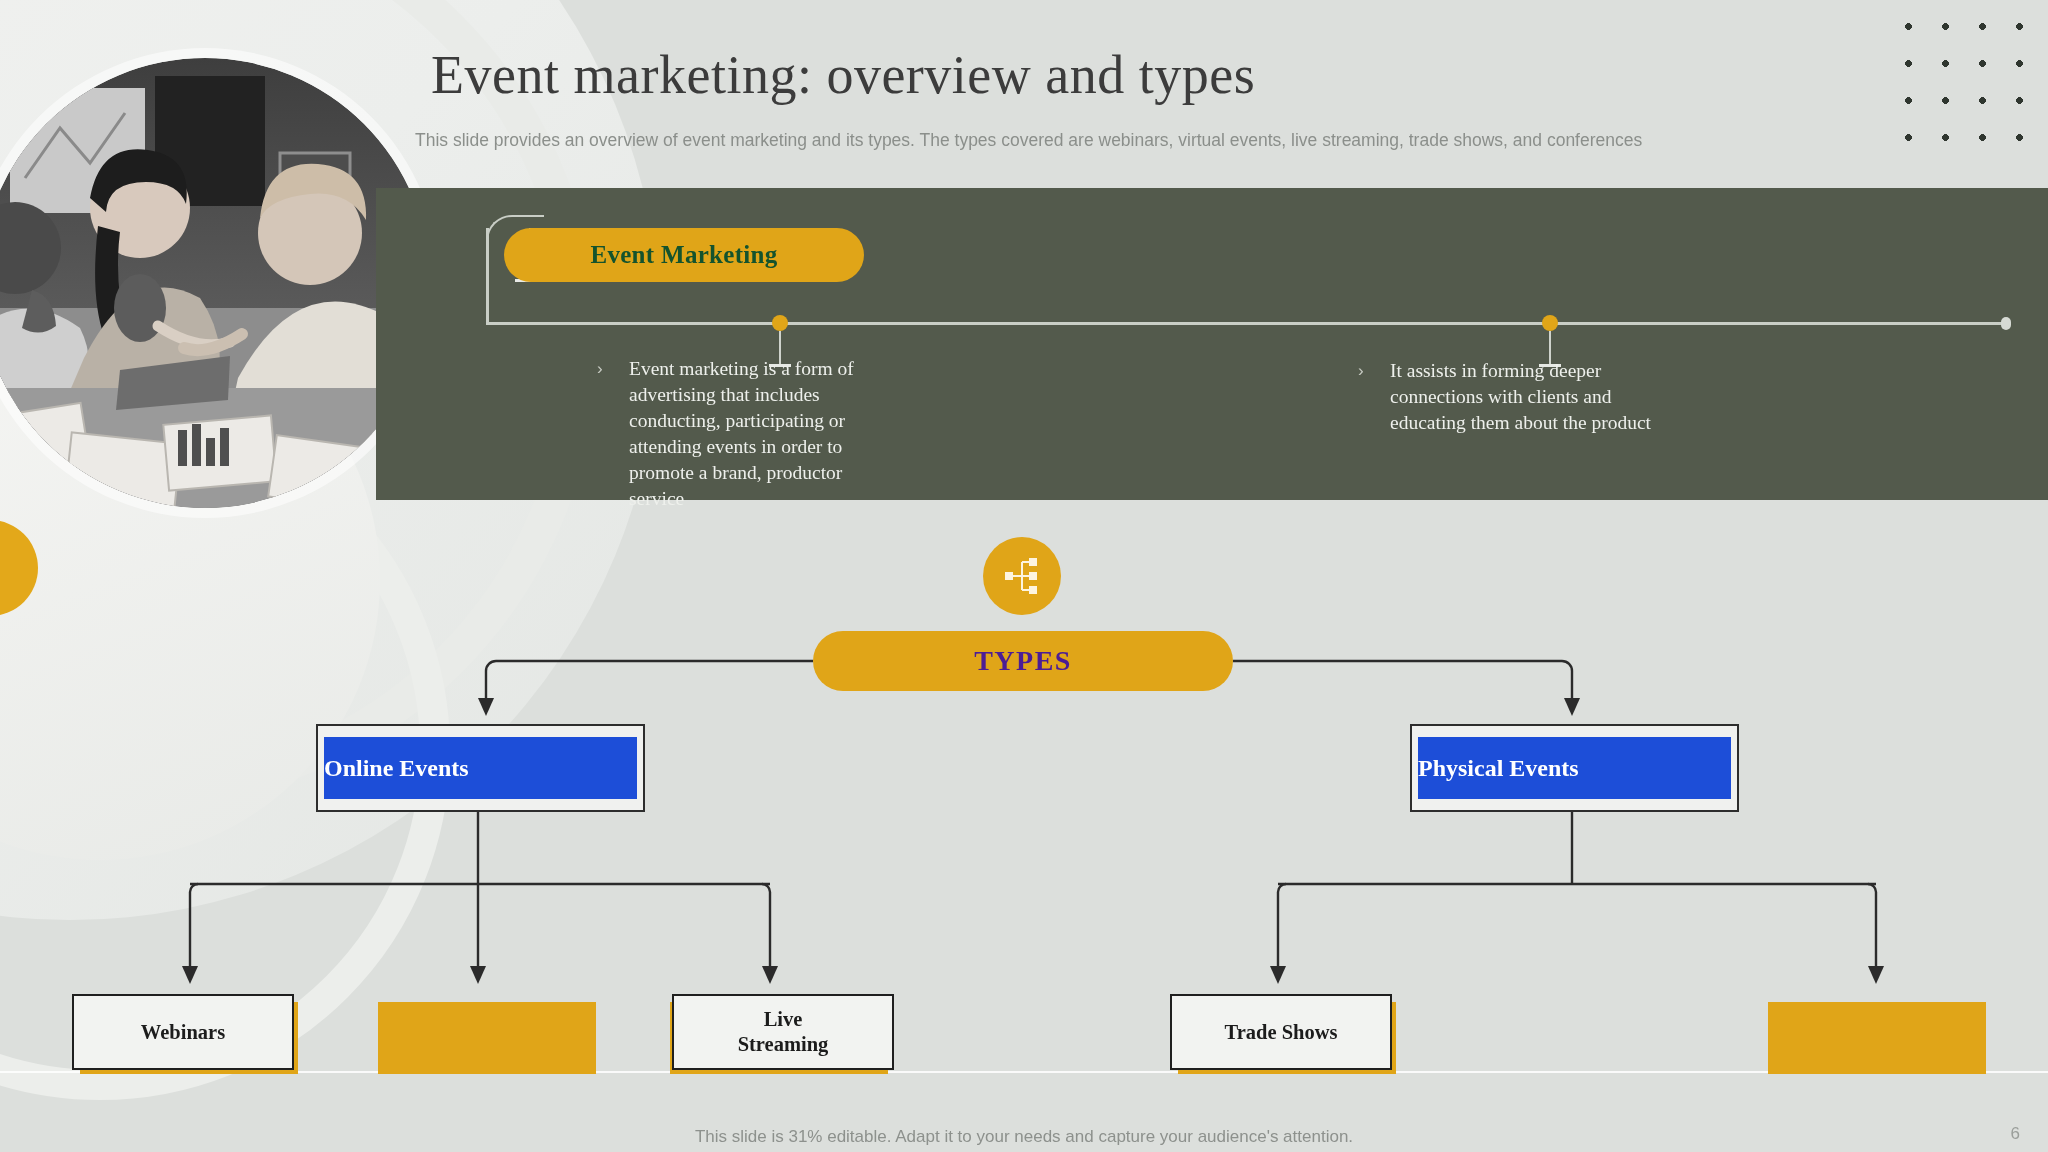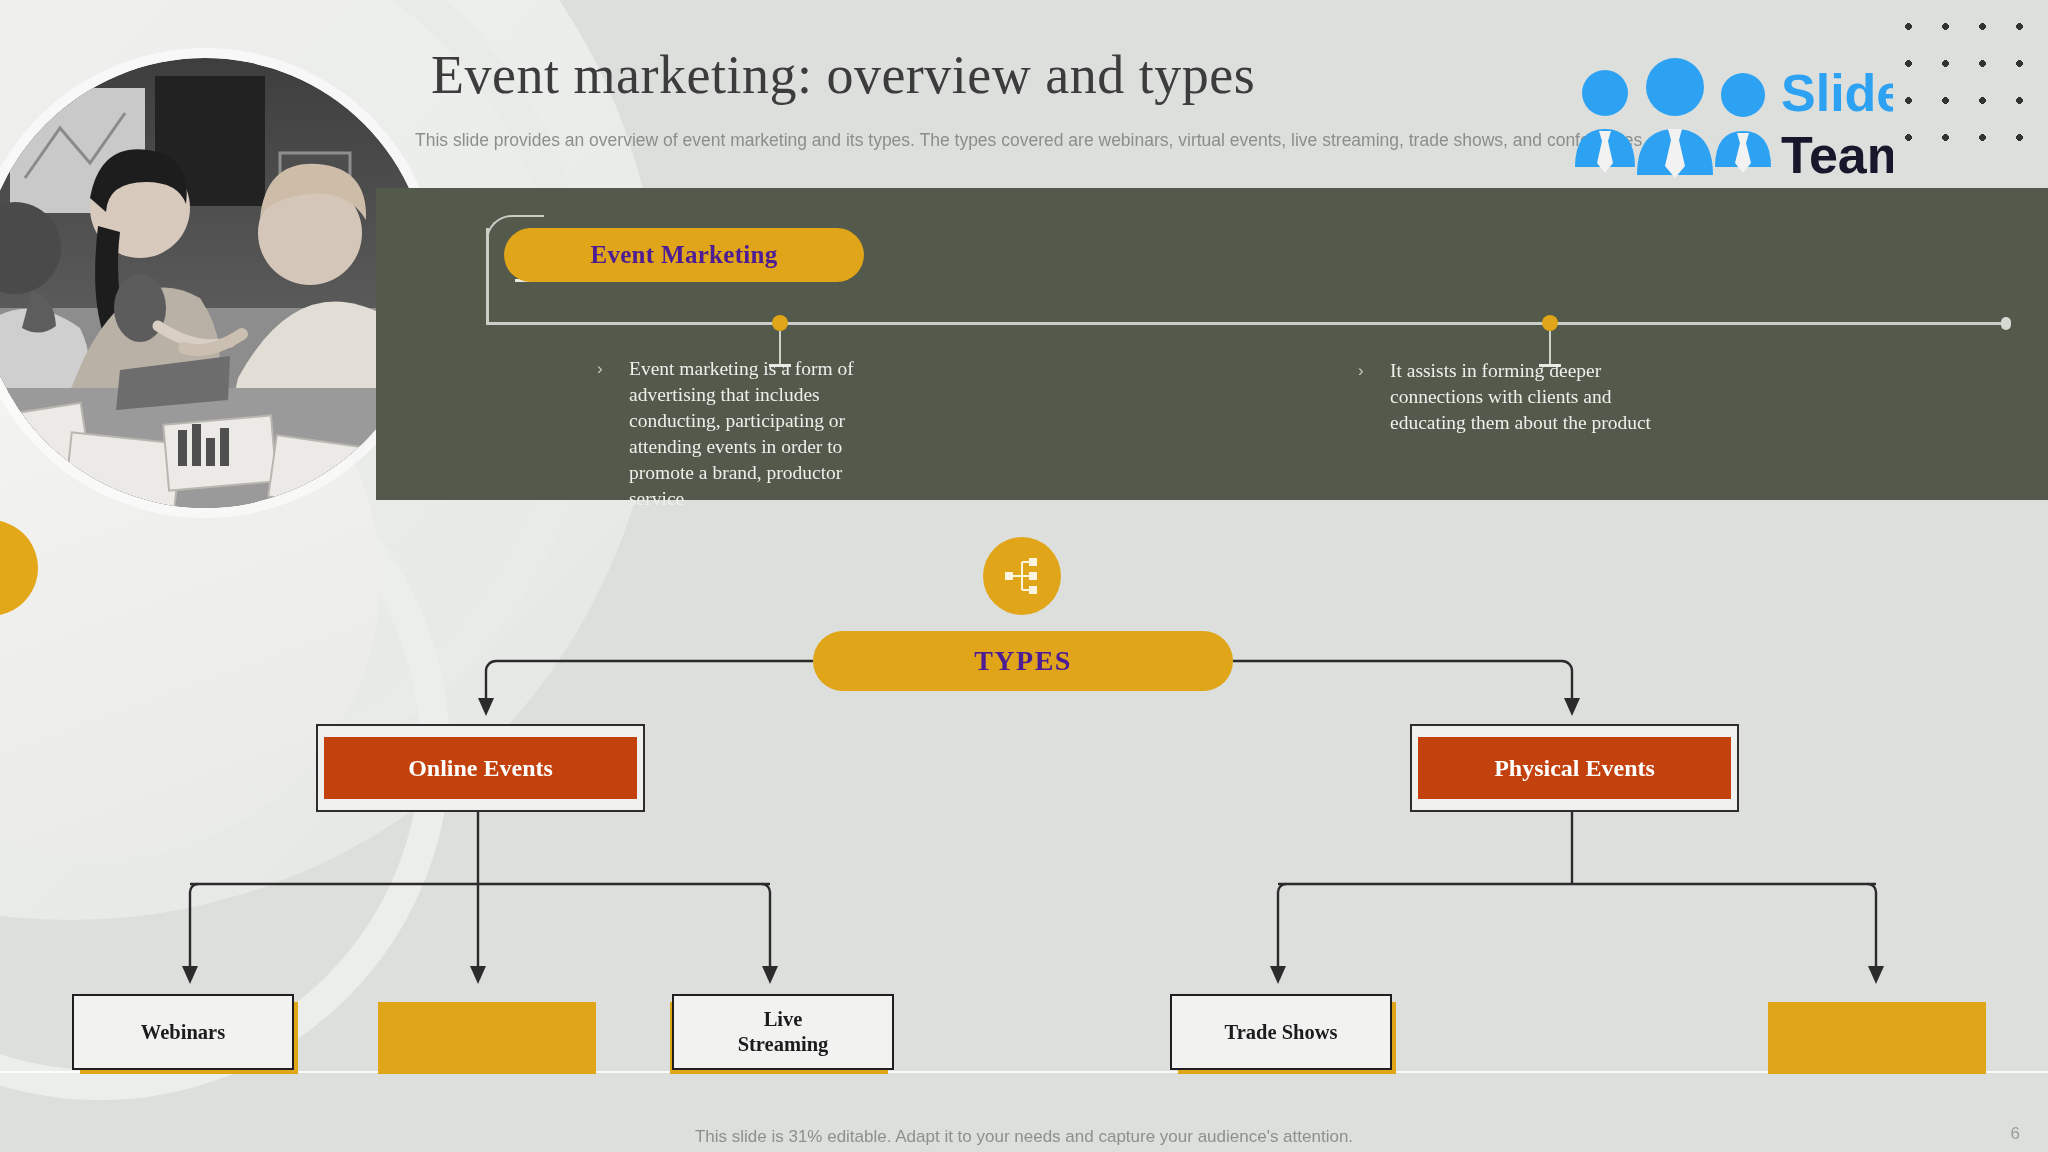--- a/index.html
+++ b/index.html
@@ -74,21 +74,21 @@
     background:#535a4c;
   }
 
   .pill-em{
     position:absolute;left:504px;top:228px;width:360px;height:54px;
     border-radius:27px;background:#e0a518;
     display:flex;align-items:center;justify-content:center;
   }
   .pill-em span{
     font-family:"Liberation Serif", serif;font-weight:bold;
-    font-size:25px;color:#4c1d95;letter-spacing:.3px;
+    font-size:25px;color:#14532d;letter-spacing:.3px;
   }
   
   .pill-hook{
     position:absolute;left:486px;top:215px;width:56px;height:72px;
     border-left:2.5px solid #c9cec6;border-top:2.5px solid #c9cec6;
     border-top-left-radius:26px;
   }
   .pill-hook-stem{
     position:absolute;left:529px;top:228px;width:2.5px;height:52px;background:#e8eae6;
   }
@@ -150,21 +150,21 @@
   }
 
   
   .lvlbox{
     position:absolute;width:325px;height:84px;
     background:#f0f1ef;border:2.5px solid #2d2d2d;
     display:flex;align-items:center;justify-content:center;
   }
   .lvlbox .inner{
     position:absolute;left:6px;right:6px;top:11px;bottom:11px;
-    background:#c2410c;display:flex;align-items:center;justify-content:center;
+    background:#1d4ed8;display:flex;align-items:center;justify-content:flex-start;
   }
   .lvlbox .inner span{
     font-family:"Liberation Serif", serif;font-weight:bold;
     font-size:24px;color:#ffffff;
   }
   .lb-online{left:316px;top:724px;}
   .lb-physical{left:1410px;top:724px;}
 
   
   .leaf{
@@ -261,37 +261,20 @@
 
   <div class="gold-circle">
     
   </div>
 
   <div class="dotgrid"></div>
 
   <div class="title">Event marketing:  overview  and types</div>
   <div class="subtitle">This slide provides an overview of event marketing and its types. The types covered are webinars, virtual events, live streaming, trade shows, and conferences</div>
 
-  <div class="logo">
-    <svg width="340" height="130" viewBox="0 0 340 130" xmlns="http://www.w3.org/2000/svg">
-      <g>
-        <circle cx="52" cy="38" r="23" fill="#2ea2f2"></circle>
-        <path d="M22 112 q0 -38 30 -38 q30 0 30 38z" fill="#2ea2f2"></path>
-        <circle cx="122" cy="32" r="29" fill="#2ea2f2"></circle>
-        <path d="M84 120 q0 -46 38 -46 q38 0 38 46z" fill="#2ea2f2"></path>
-        <circle cx="190" cy="40" r="22" fill="#2ea2f2"></circle>
-        <path d="M162 112 q0 -36 28 -36 q28 0 28 36z" fill="#2ea2f2"></path>
-        <path d="M46 76 h12 l-3 10 l5 22 l-8 10 l-8 -10 l5 -22z" fill="#f2f2f2"></path>
-        <path d="M115 74 h14 l-3 11 l6 26 l-10 12 l-10 -12 l6 -26z" fill="#f2f2f2"></path>
-        <path d="M184 78 h12 l-3 10 l5 20 l-8 10 l-8 -10 l5 -20z" fill="#f2f2f2"></path>
-      </g>
-      <text x="228" y="56" font-family="Liberation Sans, sans-serif" font-size="52" font-weight="bold" fill="#2ea2f2">Slide</text>
-      <text x="228" y="118" font-family="Liberation Sans, sans-serif" font-size="52" font-weight="bold" fill="#18182c">Team</text>
-    </svg>
-  </div>
 
   <div class="band"></div>
 
   <div class="pill-hook"></div>
   <div class="pill-hook-stem"></div>
   <div class="pill-hook-foot"></div>
 
   <div class="pill-em">
     <span>Event Marketing</span>
   </div>

